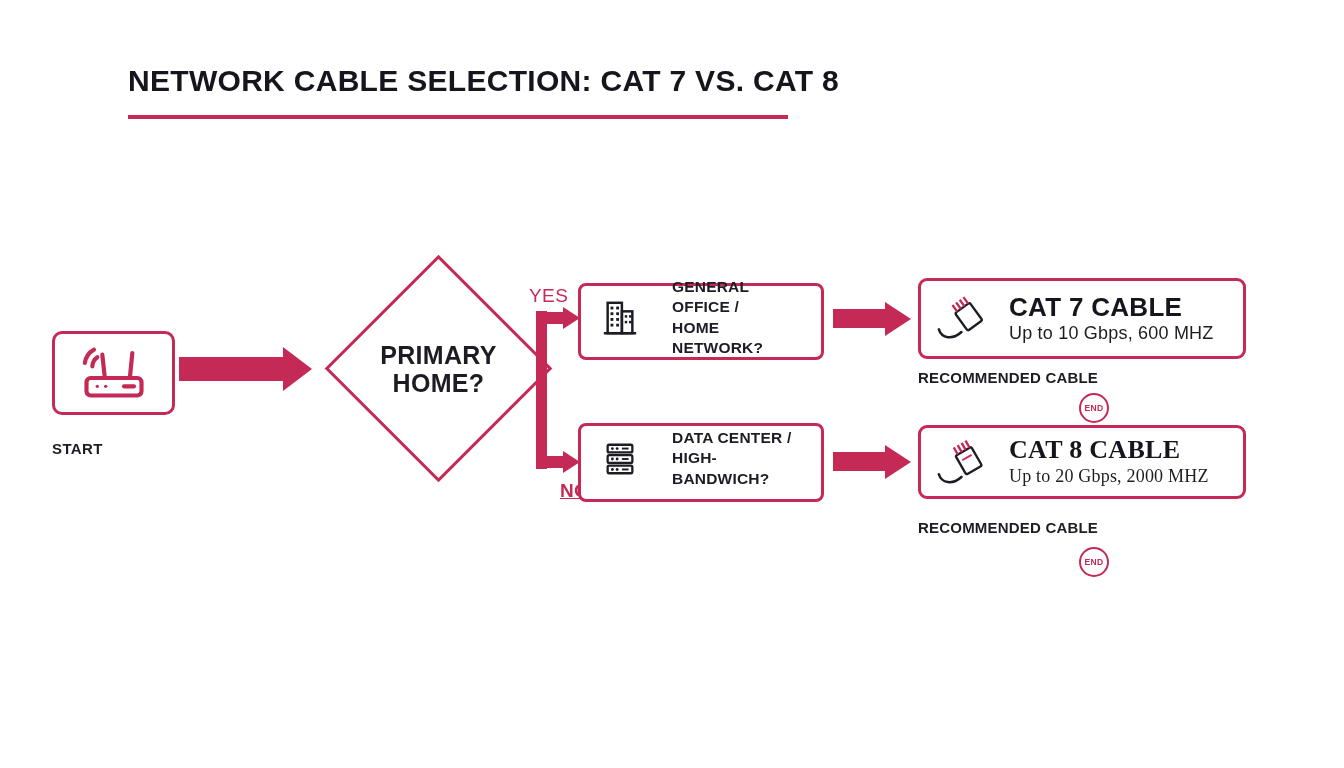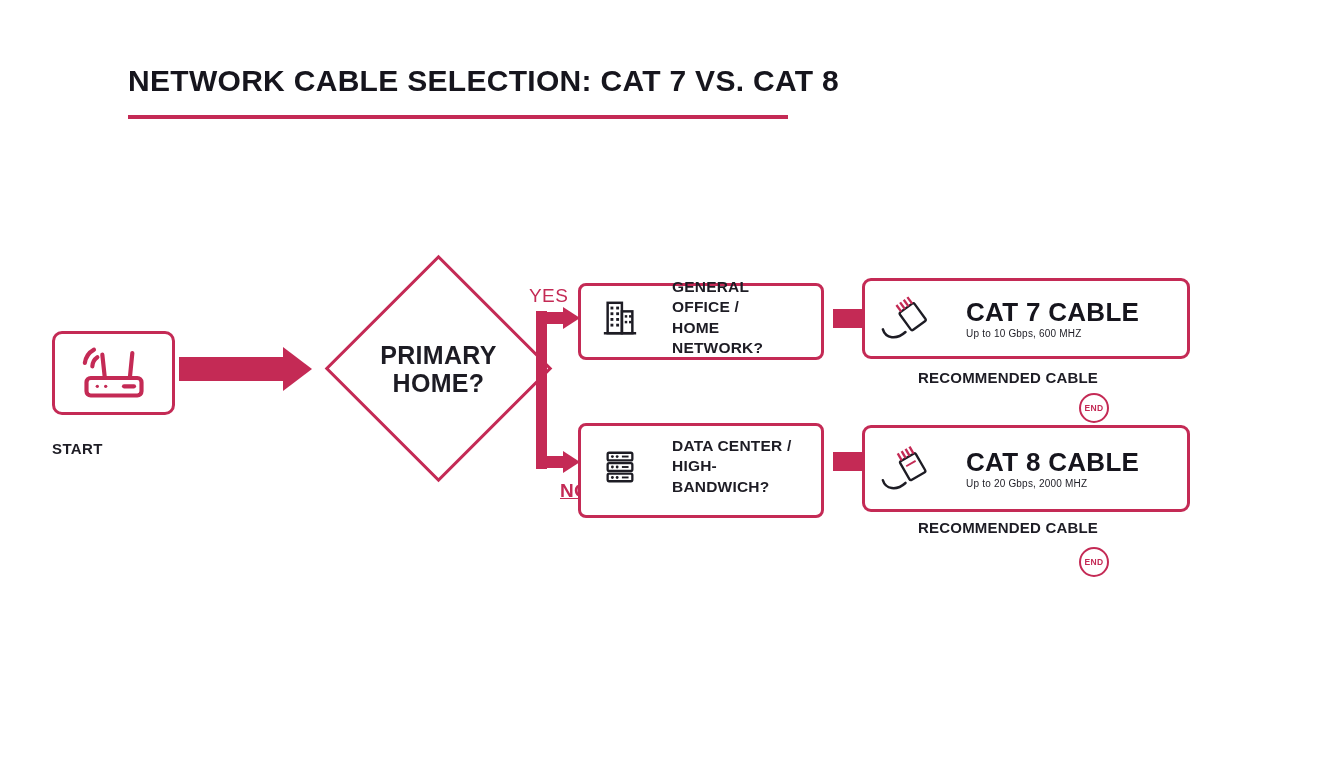--- a/index.html
+++ b/index.html
@@ -73,33 +73,33 @@
   .no-label{
     position:absolute;left:560px;top:480px;
     font-size:19px;font-weight:bold;color:var(--accent);letter-spacing:.4px;text-decoration:underline;
   }
   .node-box{
     position:absolute;width:246px;background:#fff;
     border:3px solid var(--accent);border-radius:8px;
     display:flex;align-items:center;gap:33px;padding:0 10px 8px 20px;
   }
   .qbox1{left:578px;top:283px;height:77px;}
-  .qbox2{left:578px;top:423px;height:95px;}
+  .qbox2{left:578px;top:423px;height:79px;}
   .q-text{font-size:15.5px;font-weight:bold;color:var(--ink);line-height:1.3;letter-spacing:.2px;}
   .q-text span{display:block;}
   .result-box{
-    position:absolute;left:862px;width:328px;background:#fff;
+    position:absolute;left:918px;width:328px;background:#fff;
     border:3px solid var(--accent);border-radius:9px;
-    display:flex;align-items:center;gap:26px;padding:0 8px 0 15px;
+    display:flex;align-items:center;gap:13px;padding:0 8px 0 15px;
   }
   .rbox1{top:278px;height:81px;}
-  .rbox2{top:425px;height:87px;}
+  .rbox2{top:425px;height:74px;font-family:Liberation Serif, serif;}
   .r-text{display:flex;flex-direction:column;gap:3px;}
   .r-title{font-size:26px;font-weight:bold;color:#16151d;letter-spacing:.3px;line-height:1;}
-  .r-spec{font-size:10px;color:var(--ink);letter-spacing:.2px;}
+  .r-spec{font-size:18px;color:var(--ink);letter-spacing:.2px;}
   .rec-label{
     position:absolute;left:918px;width:328px;text-align:left;
     font-size:15px;font-weight:bold;color:var(--ink);letter-spacing:.2px;
   }
   .rec1{top:369px;}
   .rec2{top:519px;}
   .end-circle{
     position:absolute;left:1067px;width:30px;height:30px;border-radius:50%;
     border:2.5px solid var(--accent);background:#fff;
     display:flex;align-items:center;justify-content:center;

